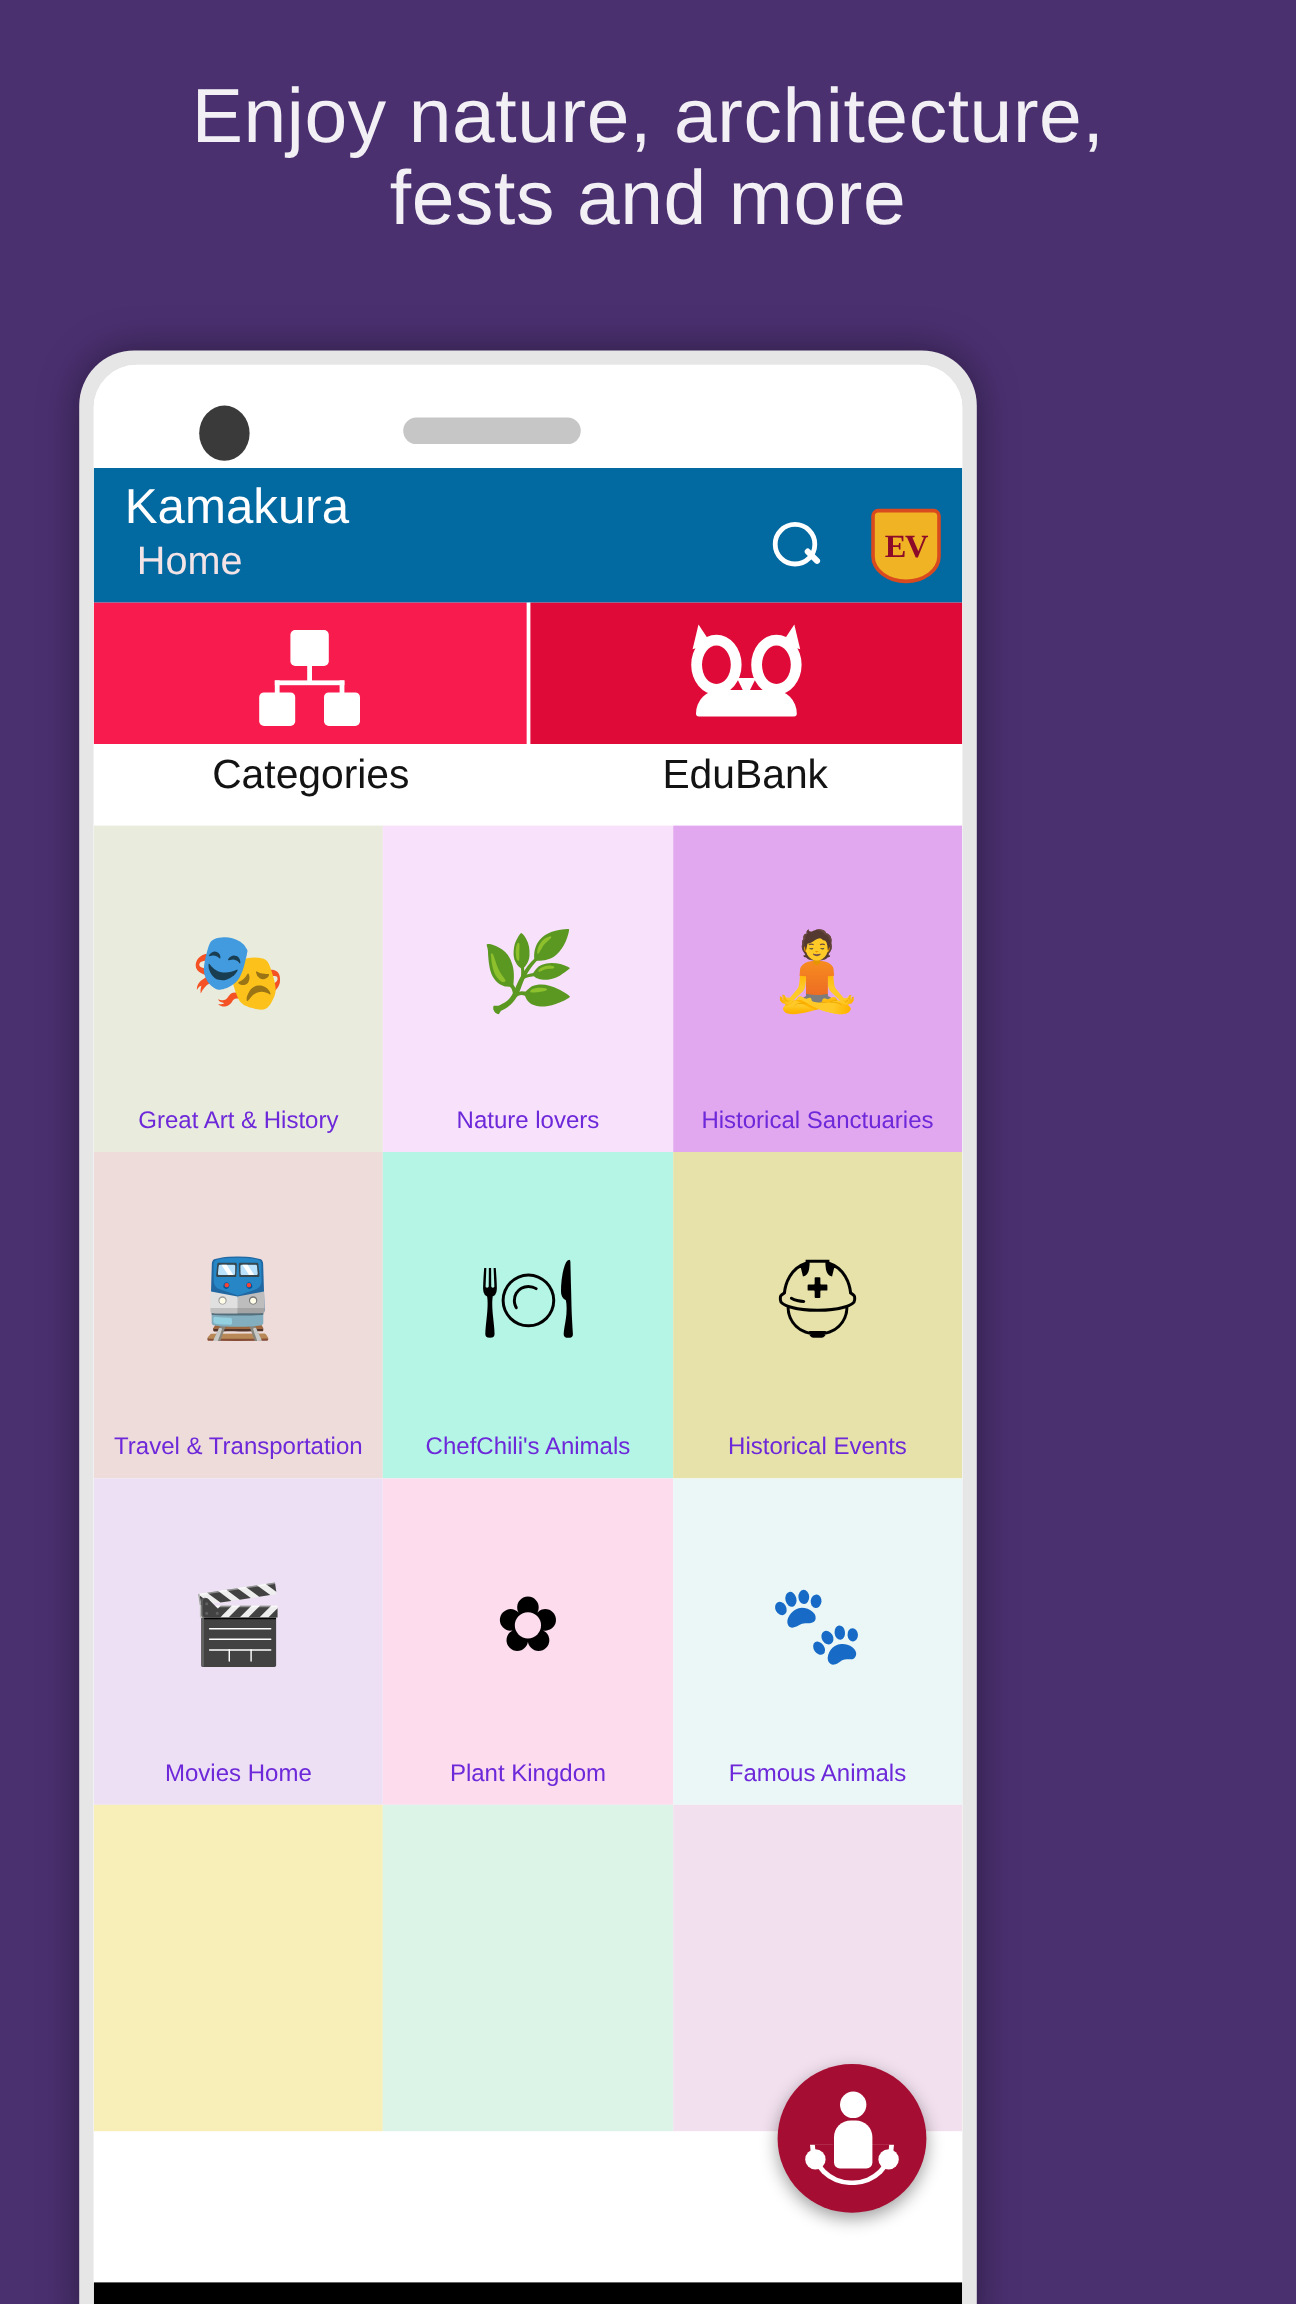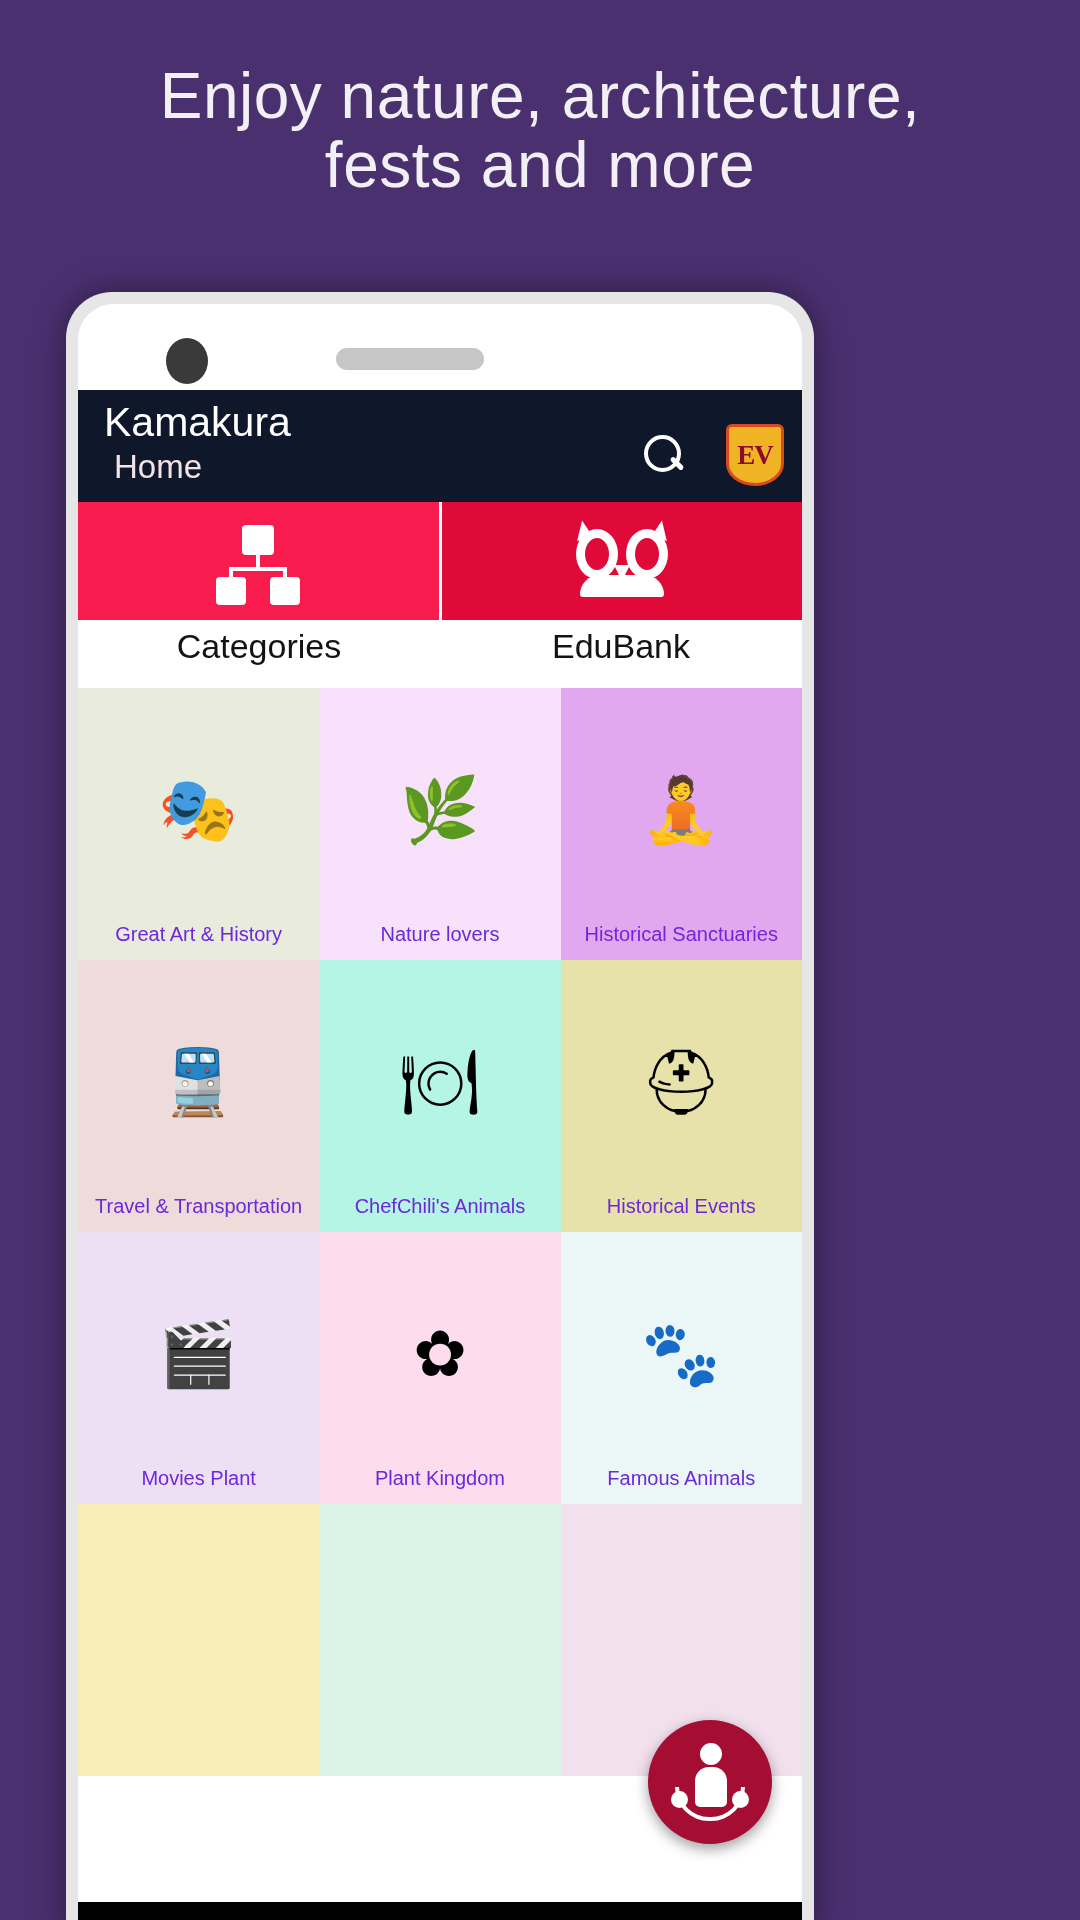--- a/index.html
+++ b/index.html
@@ -136,21 +136,21 @@
     width:8px; height:4px; background:#ffffff; border-radius:2px 2px 0 0;
   }
   .ic-batt::after{
     content:"\26A1"; position:absolute; left:2px; top:1px;
     font-size:18px; color:#8c0b28; line-height:29px;
   }
 
   
   .appbar {
     height: 112px;
-    background: #0f172a;
+    background: #0369a1;
     display: flex;
     align-items: flex-start;
     padding: 10px 22px 0 26px;
     position: relative;
   }
   .appbar-titles { display:flex; flex-direction: column; }
   .app-title {
     color:#ffffff; font-size: 41px; font-weight: 400; line-height: 1.12;
   }
   .app-sub {
@@ -374,21 +374,21 @@
           <div class="cell" style="background: rgb(180, 245, 230);">
             <div class="gicon">🍽</div>
             <div class="glabel">ChefChili's Animals</div>
           </div>
           <div class="cell" style="background: rgb(231, 226, 169);">
             <div class="gicon">⛑</div>
             <div class="glabel">Historical Events</div>
           </div>
           <div class="cell" style="background: rgb(237, 223, 244);">
             <div class="gicon">🎬</div>
-            <div class="glabel">Movies Plant</div>
+            <div class="glabel">Movies Home</div>
           </div>
           <div class="cell" style="background: rgb(252, 220, 237);">
             <div class="gicon">✿</div>
             <div class="glabel">Plant Kingdom</div>
           </div>
           <div class="cell" style="background: rgb(234, 247, 246);">
             <div class="gicon">🐾</div>
             <div class="glabel">Famous Animals</div>
           </div>
           <div class="cell" style="background: rgb(247, 238, 184);">

